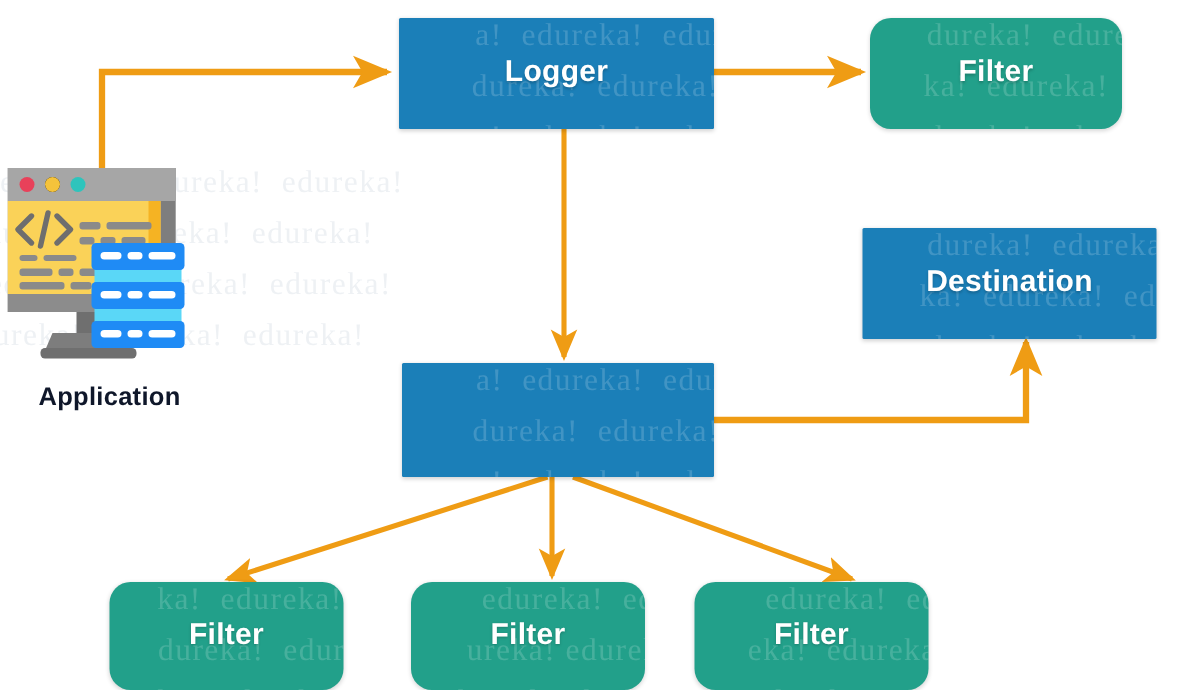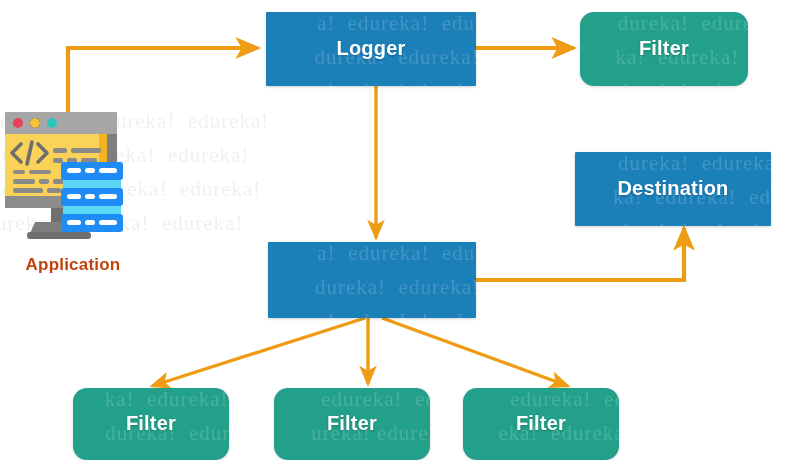--- a/index.html
+++ b/index.html
@@ -87,21 +87,21 @@
   }
   #app-label {
     position: absolute;
     left: 5px;
     top: 255px;
     width: 136px;
     text-align: center;
     font-family: "Liberation Sans", sans-serif;
     font-weight: bold;
     font-size: 17px;
-    color: #c2410c;
+    color: #0f172a;
     letter-spacing: 0.2px;
     z-index: 9;
   }
   .bg-wm {
     position: absolute;
     z-index: 1;
     font-family: "Liberation Serif", serif;
     font-size: 21px;
     line-height: 34px;
     color: rgba(150,165,185,0.16);

